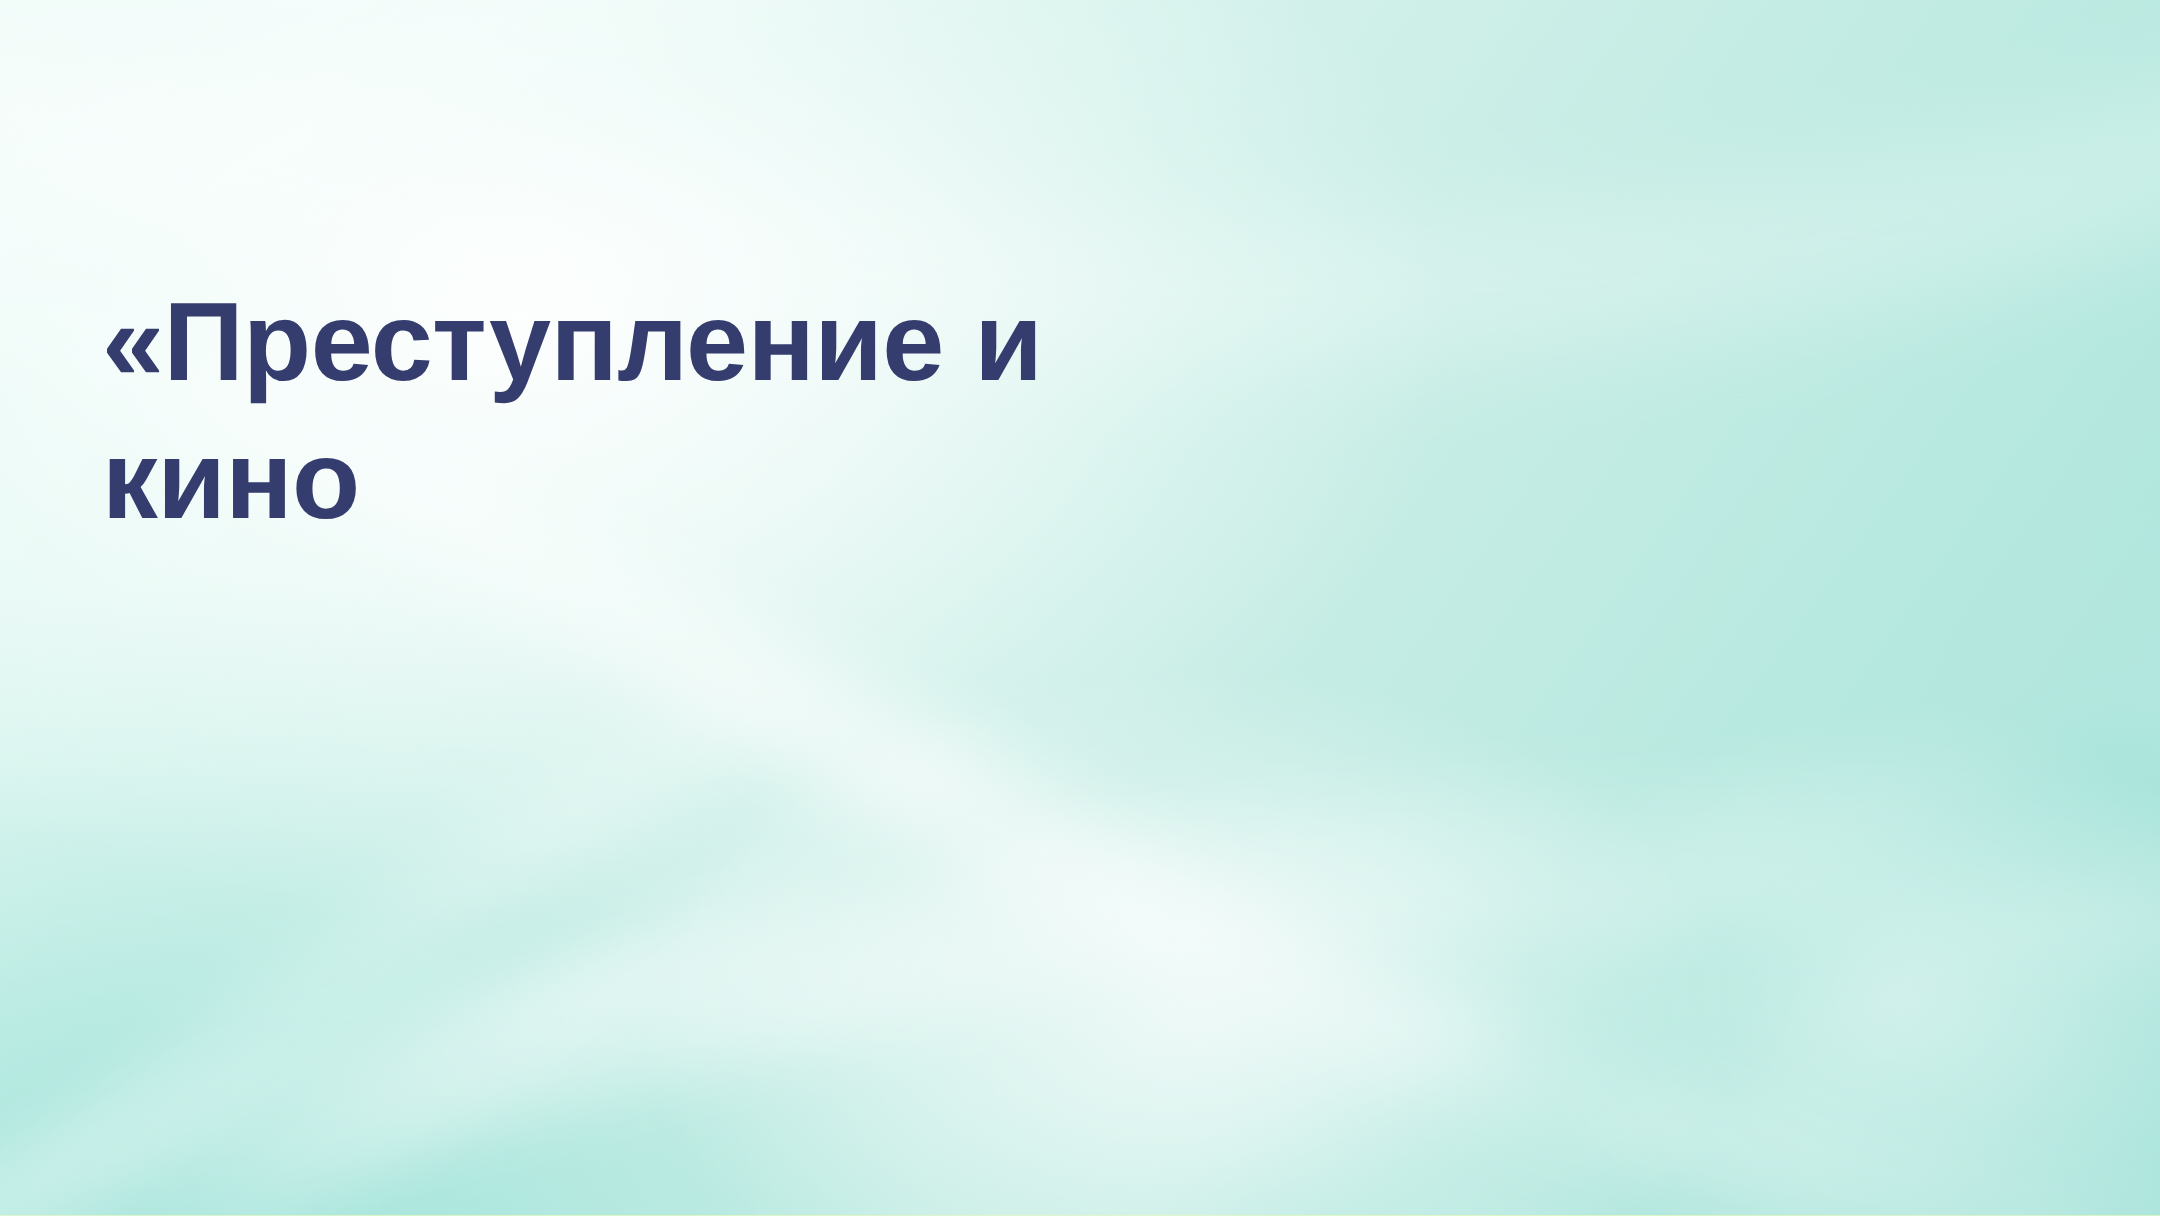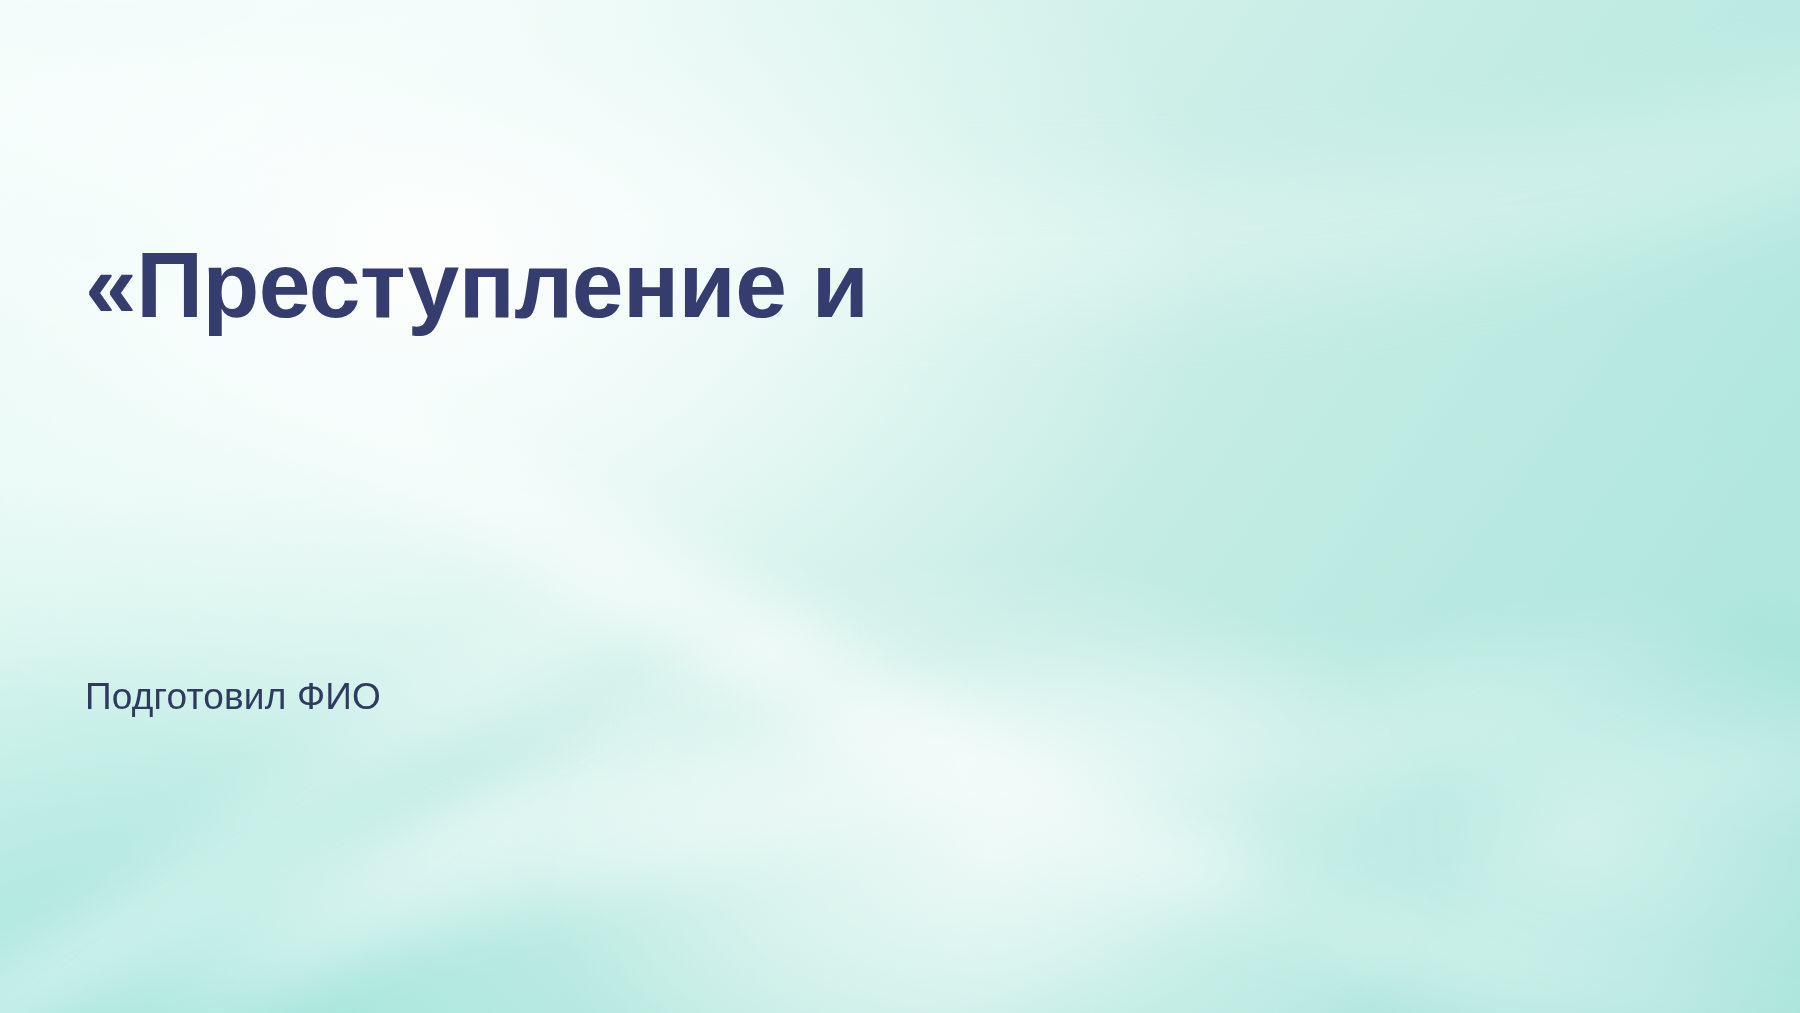--- a/index.html
+++ b/index.html
@@ -160,18 +160,18 @@
   </div>
 
   <div class="bg-layer" id="bg-glow-top"></div>
   <div class="bg-layer" id="bg-glow-mid"></div>
   <div class="bg-layer" id="bg-glow-right"></div>
 
   <div id="content">
 
     <div id="title-block">
       <span class="title-line">«Преступление и</span>
+      <span class="title-line">кино</span>
     </div>
 
-    <div id="subtitle">Подготовил ФИО</div>
 
   </div>
 </div>
 
 </body></html>

